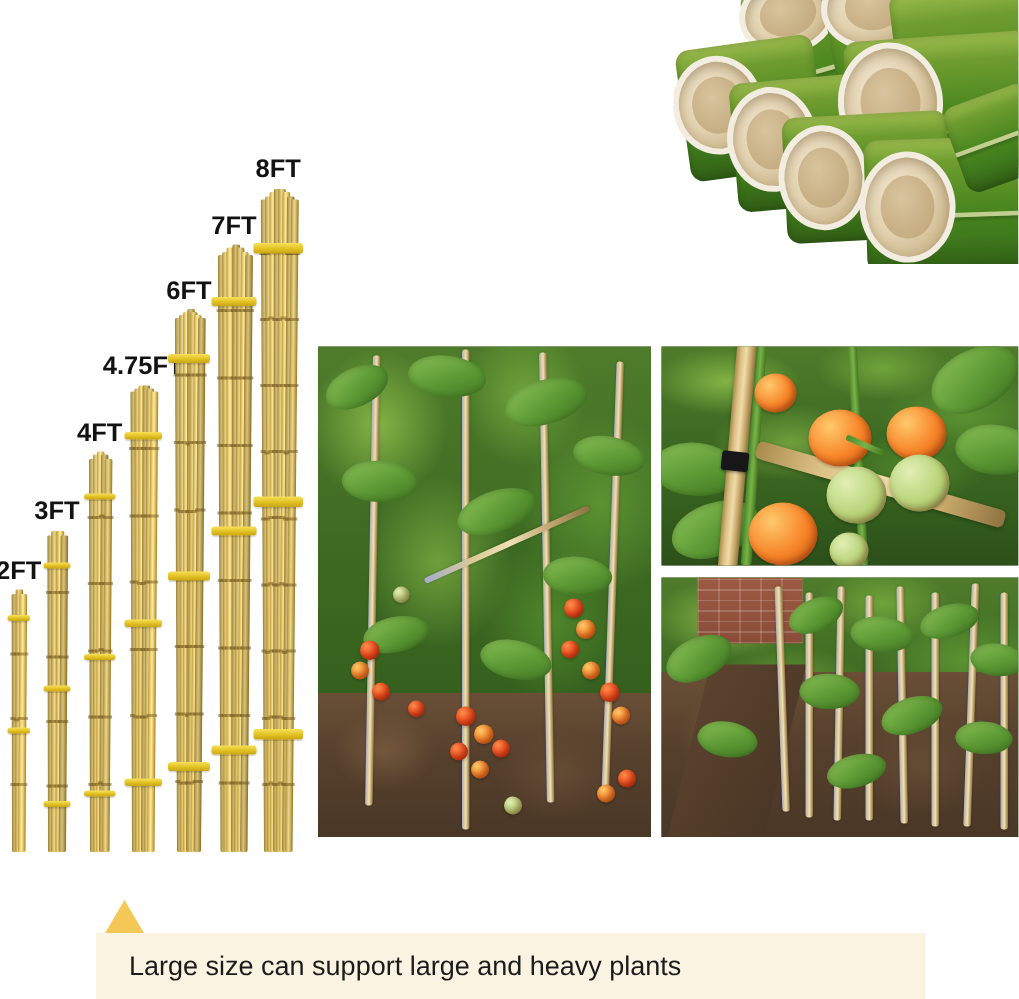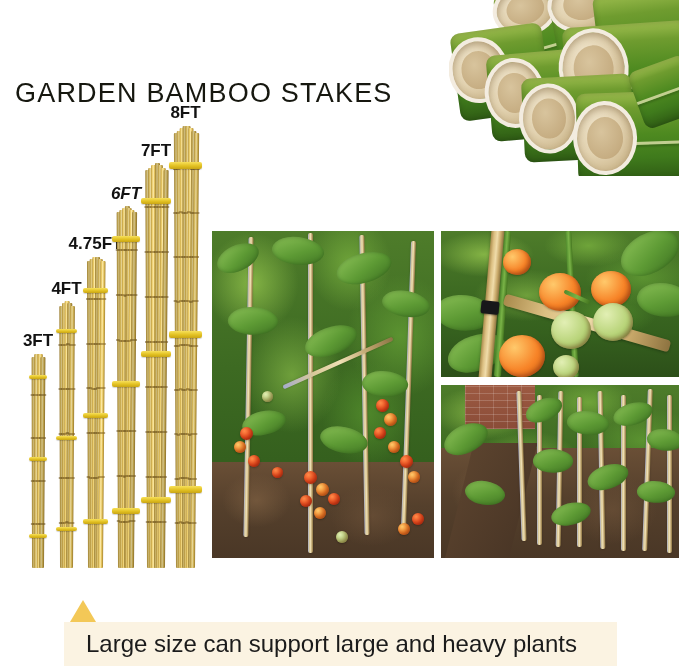--- a/index.html
+++ b/index.html
@@ -144,36 +144,35 @@
       linear-gradient(180deg,#9d5a42 0%,#8a4c38 100%);
   }
 
   
   .banner{
     position:absolute;left:64px;top:622px;width:553px;height:44px;
     background:#fbf3e2;
   }
   .banner-text{
     position:absolute;left:22px;top:50%;transform:translateY(-50%);
-    font-size:24px;color:#1b1b1b;white-space:nowrap;line-height:1;
+    font-size:18px;color:#1b1b1b;white-space:nowrap;line-height:1;
   }
   .banner-arrow{
     position:absolute;left:70px;top:600px;
     width:0;height:0;
     border-left:13px solid transparent;
     border-right:13px solid transparent;
     border-bottom:22px solid #f3c857;
   }
 </style>
 </head>
 <body>
 
 <div id="page">
 
-  <div class="subhead">GARDEN BAMBOO STAKES</div>
 
   <div class="poles-photo">
 
     <div class="pole" style="left:58px;top:-14px;width:62px;height:120px;transform:rotate(-16deg);">
       <div class="ring" style="top:62px;"></div>
       <div class="cutend" style="left:-4px;top:-6px;width:58px;height:46px;"></div>
     </div>
     <div class="pole" style="left:108px;top:-22px;width:70px;height:132px;transform:rotate(-11deg);">
       <div class="ring" style="top:74px;"></div>
       <div class="cutend" style="left:-2px;top:-4px;width:64px;height:50px;"></div>
@@ -203,20 +202,42 @@
     <div class="pole" style="left:128px;top:92px;width:116px;height:88px;transform:rotate(-2deg);">
       <div class="ring" style="top:50px;"></div>
       <div class="cutend" style="left:-4px;top:8px;width:56px;height:66px;"></div>
     </div>
     <div class="pole" style="left:186px;top:62px;width:60px;height:60px;transform:rotate(-20deg);">
       <div class="ring" style="top:30px;"></div>
     </div>
   </div>
 
   <div class="stakes-area">
+      <div class="bundle" style="left: 6px; width: 13px; height: 175px;">
+        <div class="label" style="bottom: 179px;">2FT</div>
+        <div class="canes">
+          <div class="cane" style="left: 1.8px; width: 5px; height: 171.938px; transform: rotate(-0.08deg); transform-origin: center bottom; filter: brightness(0.86);">
+            <div class="node" style="bottom: 43.75px;"></div>
+            <div class="node" style="bottom: 87.5px;"></div>
+            <div class="node" style="bottom: 131.25px;"></div>
+          </div>
+          <div class="cane" style="left: 4px; width: 5px; height: 175px; transform: rotate(0.14deg); transform-origin: center bottom; filter: brightness(0.95);">
+            <div class="node" style="bottom: 43.75px;"></div>
+            <div class="node" style="bottom: 87.5px;"></div>
+            <div class="node" style="bottom: 131.25px;"></div>
+          </div>
+          <div class="cane" style="left: 6.2px; width: 5px; height: 171.938px; transform: rotate(0.36deg); transform-origin: center bottom; filter: brightness(1.04);">
+            <div class="node" style="bottom: 43.75px;"></div>
+            <div class="node" style="bottom: 87.5px;"></div>
+            <div class="node" style="bottom: 131.25px;"></div>
+          </div>
+        </div>
+        <div class="tie" style="bottom: 154px; height: 4px;"></div>
+        <div class="tie" style="bottom: 78.75px; height: 4px;"></div>
+      </div>
       <div class="bundle" style="left: 30px; width: 16px; height: 215px;">
         <div class="label" style="bottom: 219px;">3FT</div>
         <div class="canes">
           <div class="cane" style="left: 2.475px; width: 5px; height: 211.238px; transform: rotate(-0.11deg); transform-origin: center bottom; filter: brightness(0.86);">
             <div class="node" style="bottom: 43px;"></div>
             <div class="node" style="bottom: 86px;"></div>
             <div class="node" style="bottom: 129px;"></div>
             <div class="node" style="bottom: 172px;"></div>
           </div>
           <div class="cane" style="left: 4.49167px; width: 5px; height: 213.746px; transform: rotate(0.05deg); transform-origin: center bottom; filter: brightness(0.95);">
@@ -335,21 +356,21 @@
             <div class="node" style="bottom: 178.286px;"></div>
             <div class="node" style="bottom: 222.857px;"></div>
             <div class="node" style="bottom: 267.429px;"></div>
           </div>
         </div>
         <div class="tie" style="bottom: 274.56px; height: 5px;"></div>
         <div class="tie" style="bottom: 149.76px; height: 5px;"></div>
         <div class="tie" style="bottom: 43.68px; height: 5px;"></div>
       </div>
       <div class="bundle" style="left: 113px; width: 26px; height: 362px;">
-        <div class="label" style="bottom: 366px; font-style: italic;">6FT</div>
+        <div class="label" style="bottom: 366px;">6FT</div>
         <div class="canes">
           <div class="cane" style="left: 4.725px; width: 5px; height: 355.665px; transform: rotate(-0.22deg); transform-origin: center bottom; filter: brightness(0.86);">
             <div class="node" style="bottom: 45.25px;"></div>
             <div class="node" style="bottom: 90.5px;"></div>
             <div class="node" style="bottom: 135.75px;"></div>
             <div class="node" style="bottom: 181px;"></div>
             <div class="node" style="bottom: 226.25px;"></div>
             <div class="node" style="bottom: 271.5px;"></div>
             <div class="node" style="bottom: 316.75px;"></div>
           </div>

